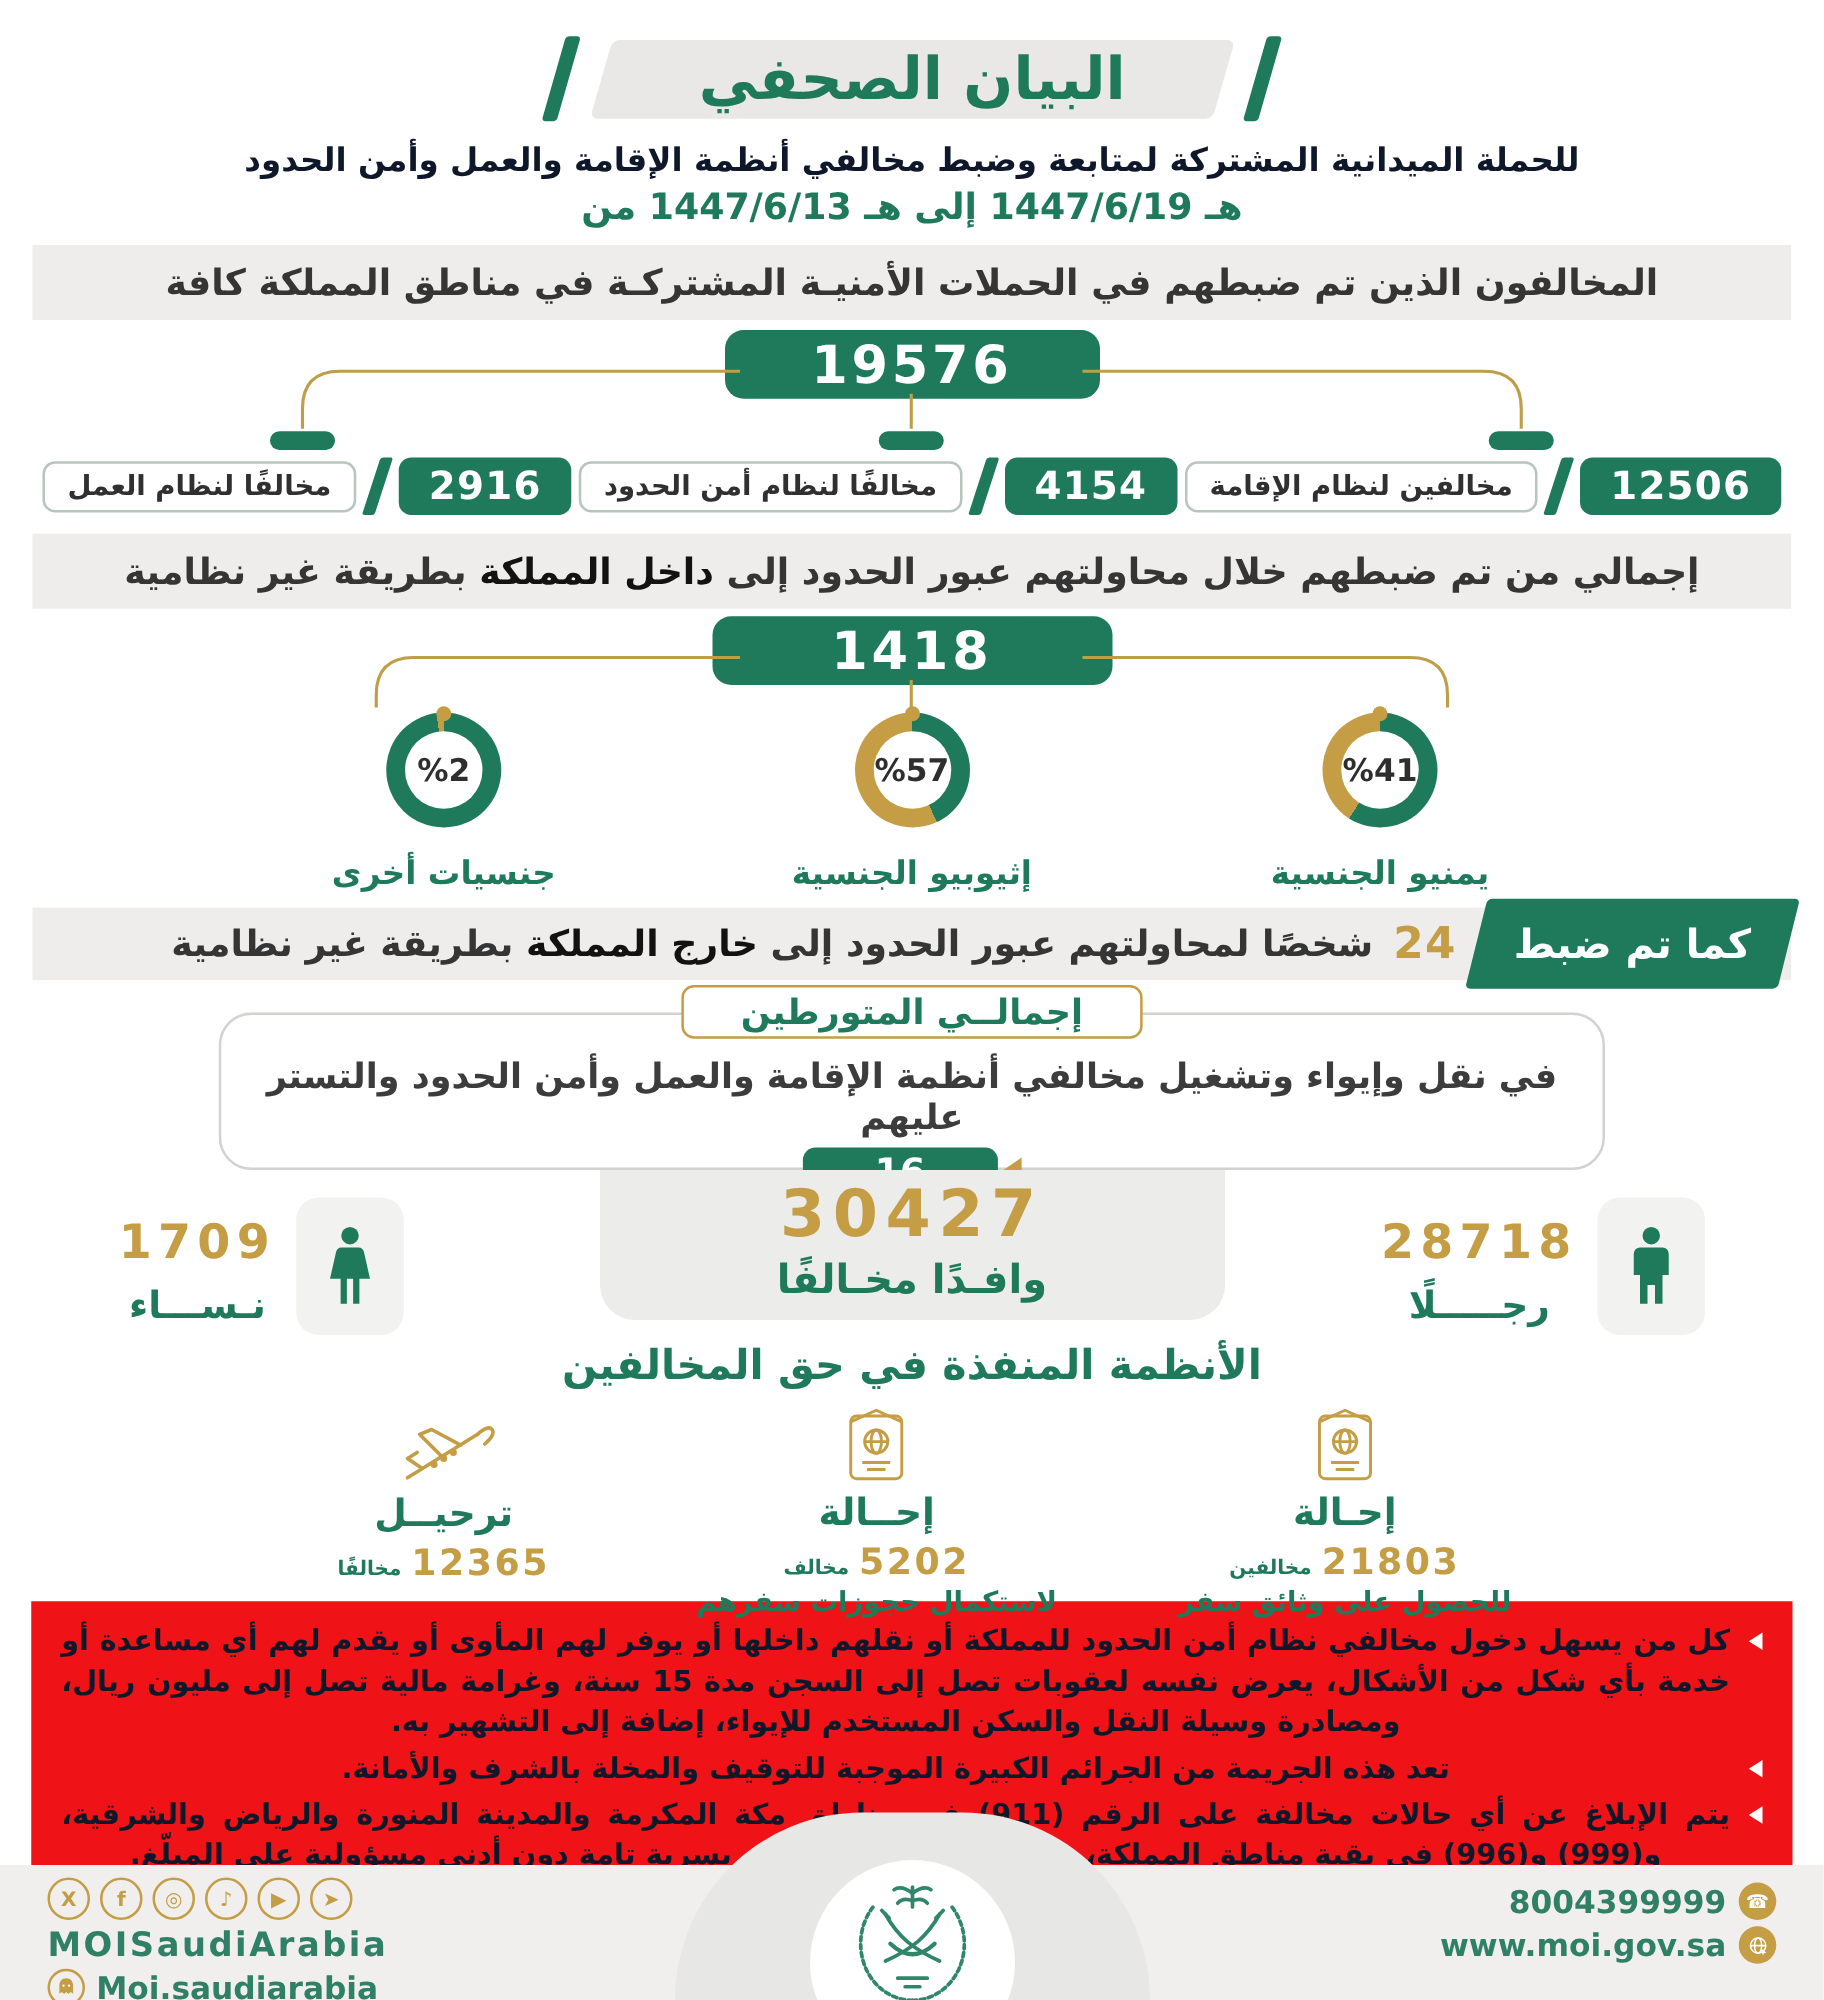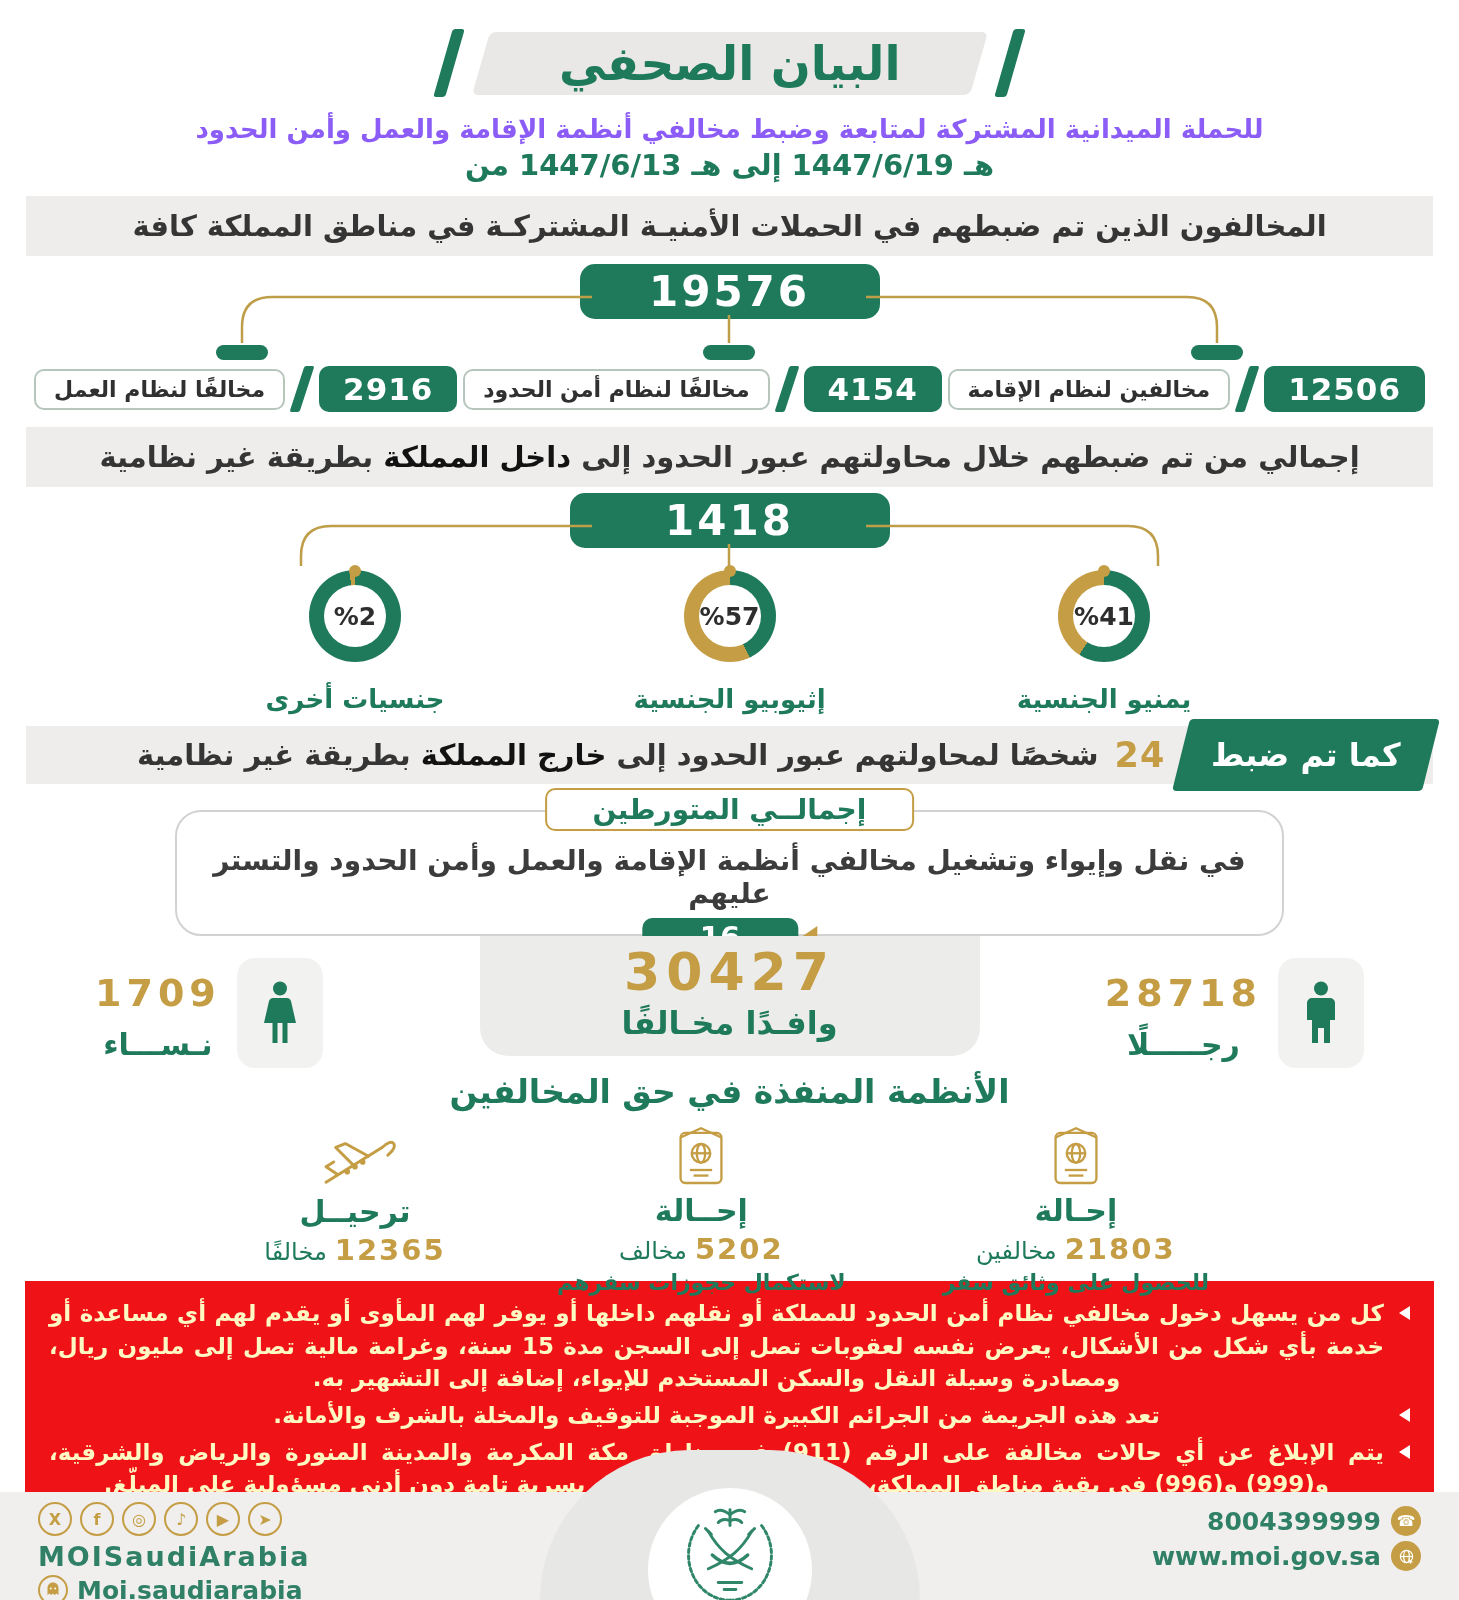--- a/index.html
+++ b/index.html
@@ -9,21 +9,21 @@
   *{box-sizing:border-box; margin:0; padding:0;}
   body{background:#fff; font-family:"DejaVu Sans", sans-serif;}
   .page{position:relative; width:1459px; height:1600px; overflow:hidden; background:#fff; direction:rtl;}
 
   
   .header{padding-top:20px; text-align:center;}
   .title-row{display:flex; direction:ltr; justify-content:center; align-items:center; gap:26px; height:86px;}
   .slash{width:12px; height:68px; background:var(--green); transform:skewX(-16deg); border-radius:3px;}
   .title-plate{background:#e9e8e6; transform:skewX(-16deg); padding:4px 78px; border-radius:6px;}
   .title-plate h1{transform:skewX(16deg); color:var(--green); font-size:47px; font-weight:bold;}
-  .subtitle{margin-top:8px; color:#8b5cf6; font-weight:bold; font-size:26px;}
+  .subtitle{margin-top:8px; color:#0f172a; font-weight:bold; font-size:26px;}
   .date-row{margin-top:4px; display:flex; direction:ltr; justify-content:center; gap:10px;
             color:var(--green); font-weight:bold; font-size:29px;}
   .date-row span{direction:rtl; unicode-bidi:isolate;}
 
   
   .gbar{margin:14px 26px 0; background:var(--bar-gray); min-height:60px; display:flex;
         align-items:center; justify-content:center; font-size:29px; font-weight:bold; color:#353535;
         padding:4px 20px; text-align:center;}
   .gbar b{color:#121212;}
 
@@ -100,26 +100,26 @@
   .pcol .lbl{color:var(--green); font-size:30px; font-weight:bold; margin-top:12px;}
 
   
   .act-heading{margin-top:8px; text-align:center; color:var(--green); font-size:33px; font-weight:bold;}
   .act-row{display:flex; justify-content:space-between; padding:14px 250px 0; height:160px;}
   .act{display:flex; flex-direction:column; align-items:center; gap:4px; min-width:210px;}
   .act-icon{height:66px; display:flex; align-items:flex-end;}
   .act-title{color:var(--green); font-size:30px; font-weight:bold;}
   .act-line{display:flex; align-items:baseline; gap:8px;}
   .act-line .v{color:var(--gold); font-size:29px; font-weight:bold; letter-spacing:2px; direction:ltr; unicode-bidi:isolate;}
-  .act-line .u{color:var(--green); font-size:24px; font-weight:normal;}
+  .act-line .u{color:var(--green); font-size:16px; font-weight:bold;}
   .act-desc{color:var(--green); font-size:22px; font-weight:bold; text-align:center; line-height:1.2;}
 
   
   .warn{margin:10px 25px 0; background:var(--red); padding:12px 24px;}
-  .wb{position:relative; padding-right:26px; color:#fef9c3; font-weight:bold; font-size:23px;
+  .wb{position:relative; padding-right:26px; color:#0f172a; font-weight:bold; font-size:23px;
       line-height:1.42; text-align:justify; text-align-last:center; margin:4px 0;}
   .wb .marker{position:absolute; right:0; top:9px; width:0; height:0;
       border:7px solid transparent; border-right:11px solid #fff; border-left:none;}
 
   
   .footer{position:absolute; left:0; right:0; bottom:0; height:108px; background:var(--footer-bg);}
   .dome{position:absolute; bottom:0; left:50%; transform:translateX(-50%); width:380px; height:150px;
         background:#e7e7e5; border-radius:190px 190px 0 0;}
   .wcirc{position:absolute; bottom:-52px; left:50%; transform:translateX(-50%); width:164px;
         height:164px; border-radius:50%; background:#fff;}

